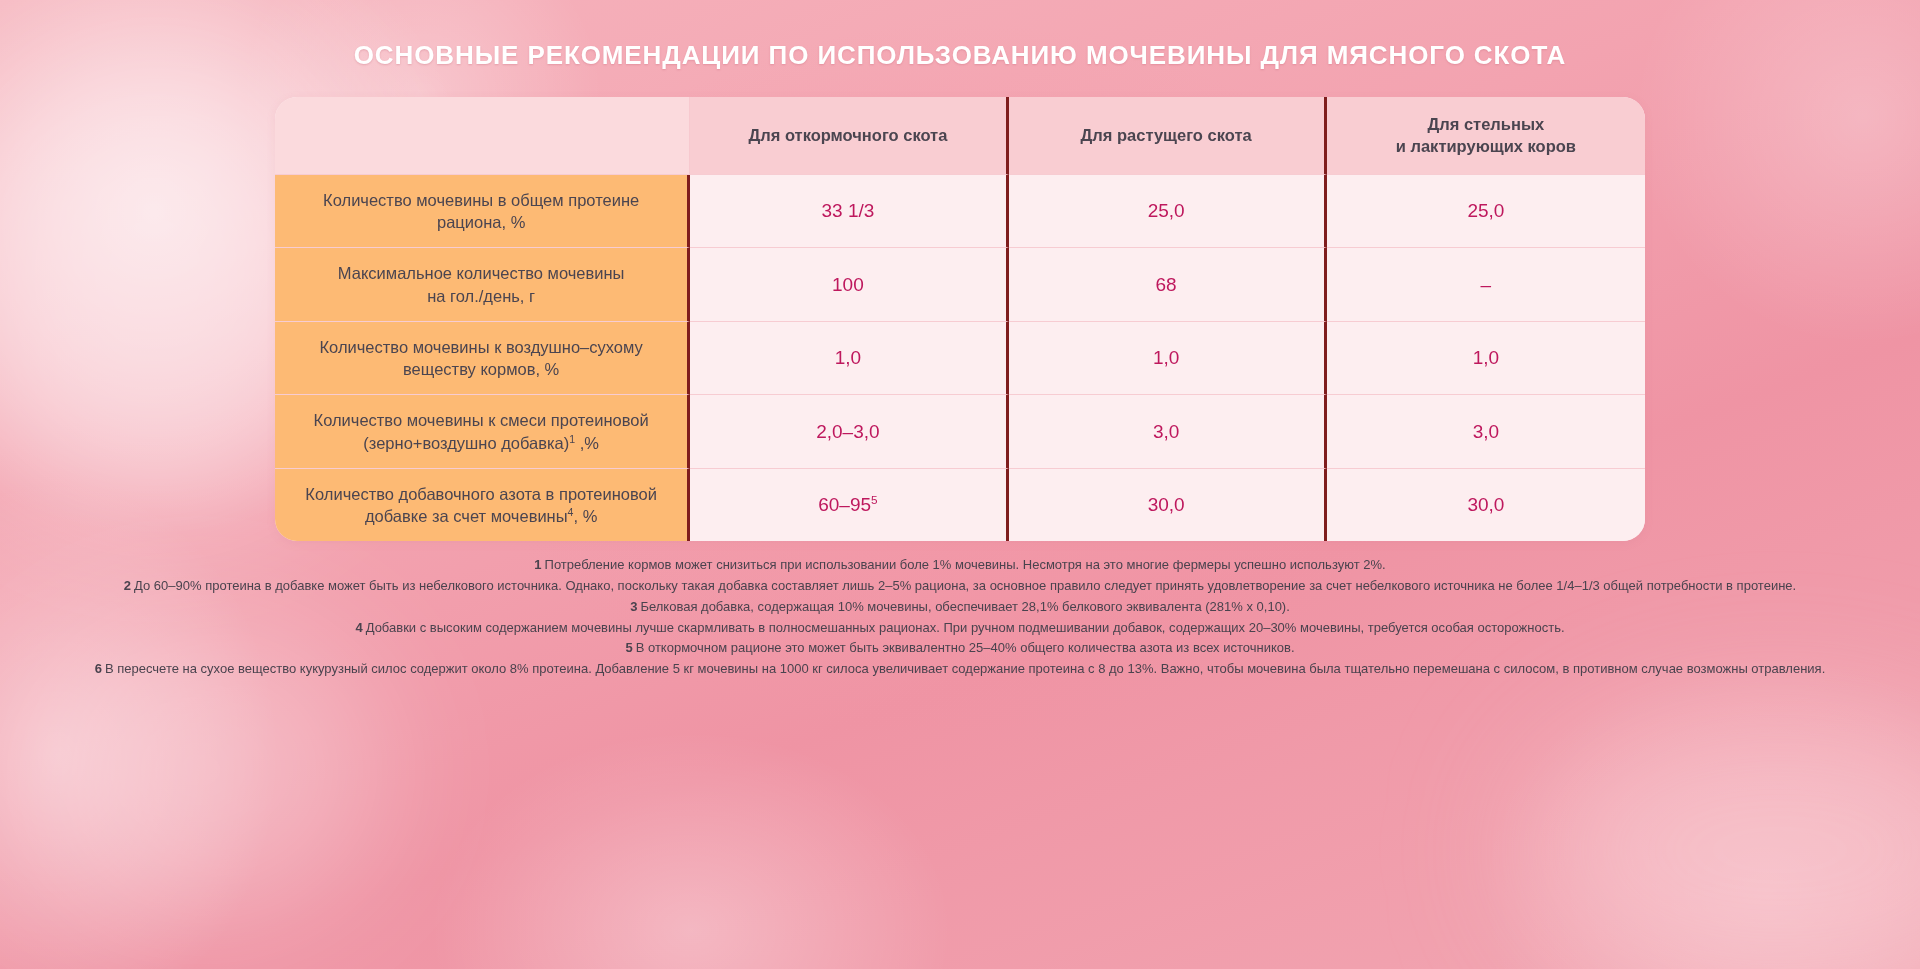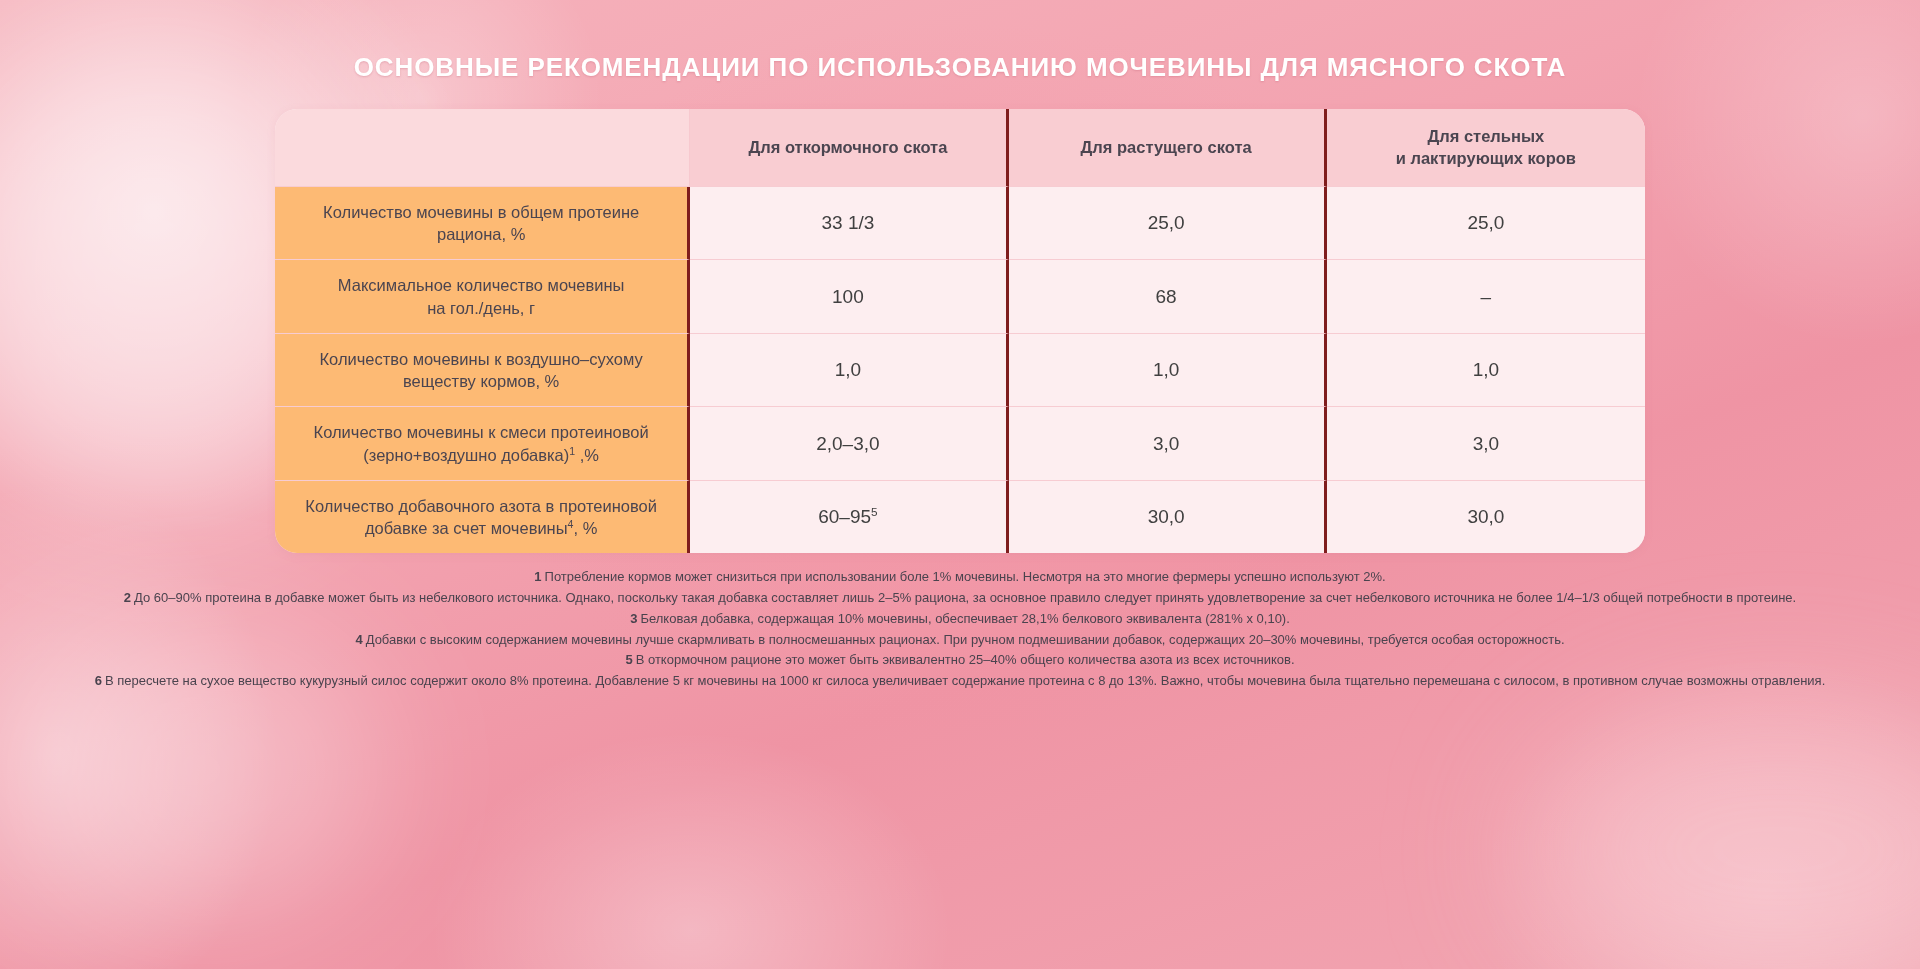--- a/index.html
+++ b/index.html
@@ -41,21 +41,21 @@
   #bg-blob-a { width: 430px; height: 470px; left: -60px;  top: 40px;   background: rgba(255,255,255,0.42); }
   #bg-blob-b { width: 360px; height: 300px; left: 20px;   top: 620px;  background: rgba(255,255,255,0.30); }
   #bg-blob-c { width: 520px; height: 300px; left: 1520px; top: 700px;  background: rgba(255,227,231,0.30); }
 
   
   #content {
     position: relative;
     z-index: 2;
     width: 1920px;
     height: 969px;
-    padding-top: 52px;
+    padding-top: 40px;
   }
 
   
   #page-title {
     text-align: center;
     color: #ffffff;
     font-size: 26px;
     font-weight: bold;
     letter-spacing: 0.9px;
     text-transform: uppercase;
@@ -115,21 +115,21 @@
     text-align: center;
     padding: 14px 20px;
     line-height: 1.35;
     width: 415px;
     vertical-align: middle;
   }
 
   
   td.value-cell {
     background: #fdeef0;
-    color: #404040;
+    color: #be185d;
     font-size: 19px;
     font-weight: normal;
     text-align: center;
     vertical-align: middle;
     padding: 14px 10px;
     width: 318px;
   }
 
   sup {
     font-size: 0.62em;

